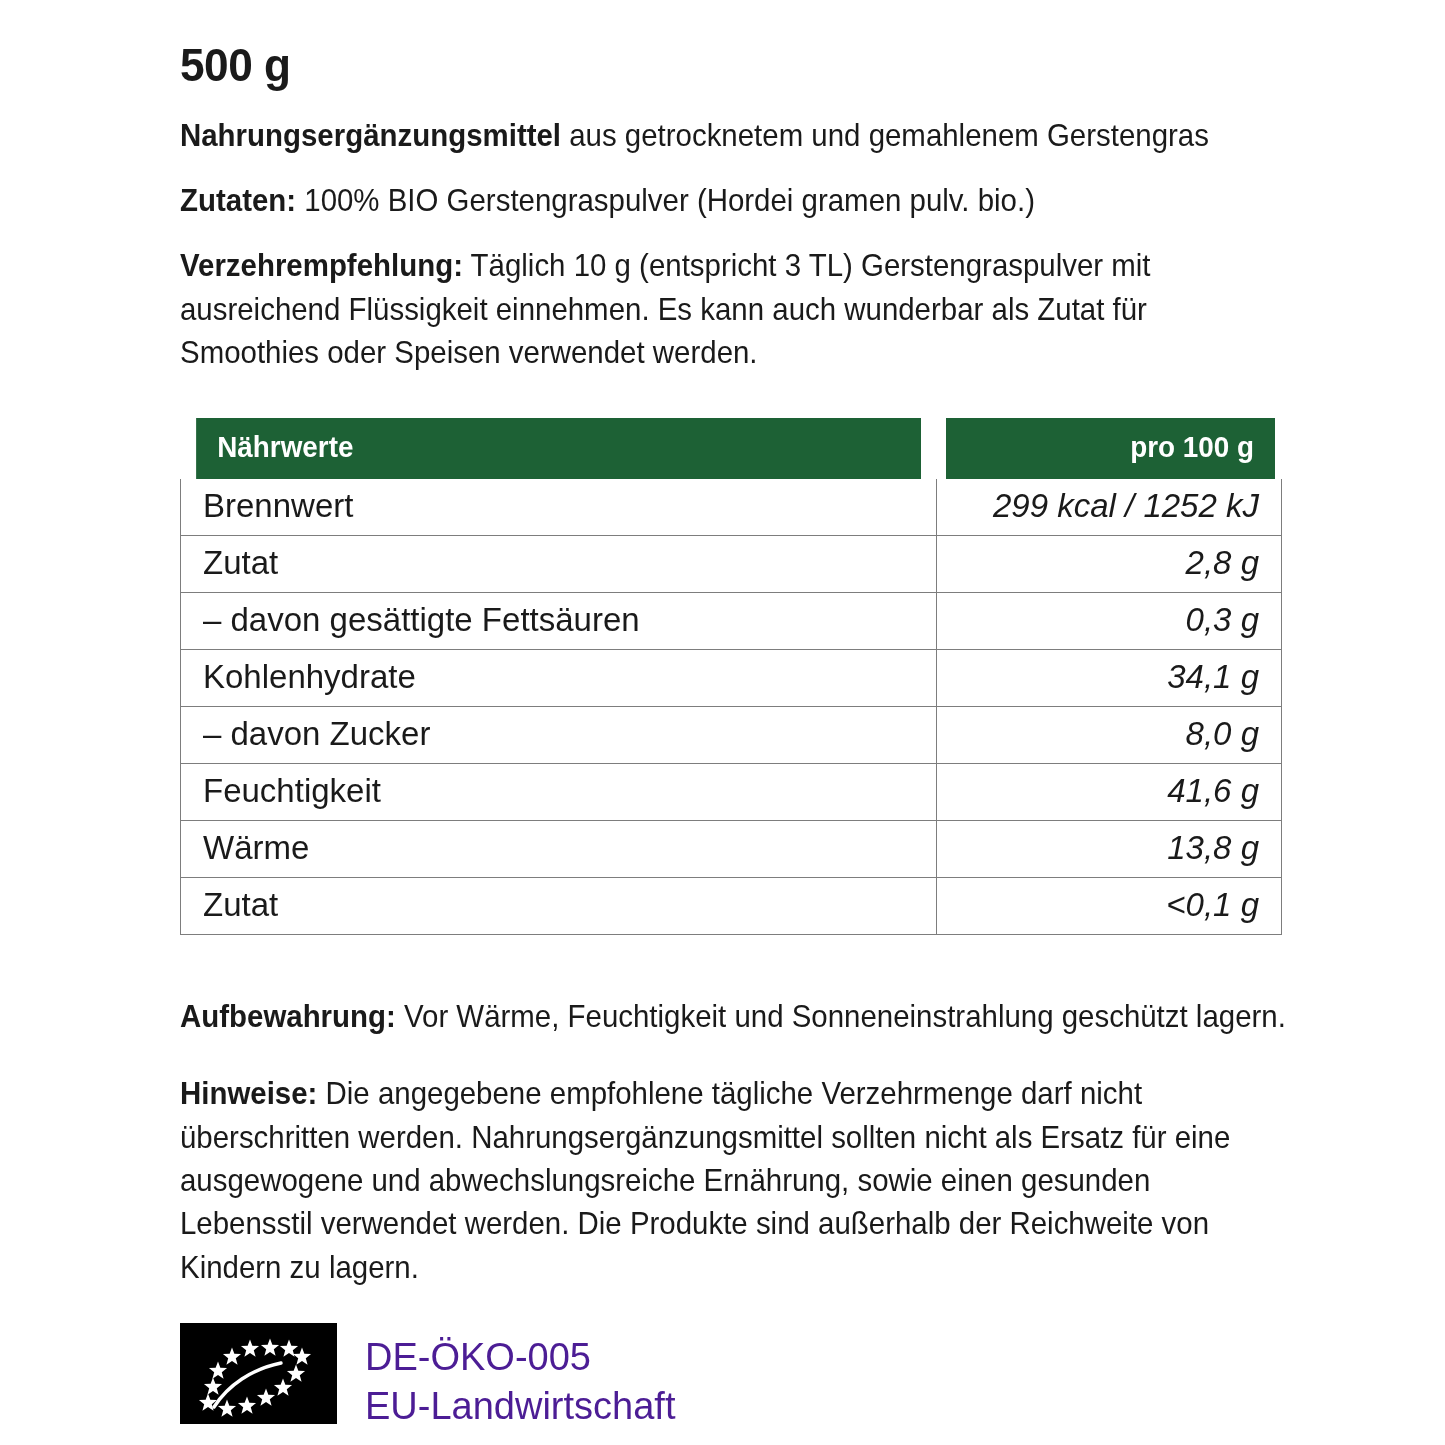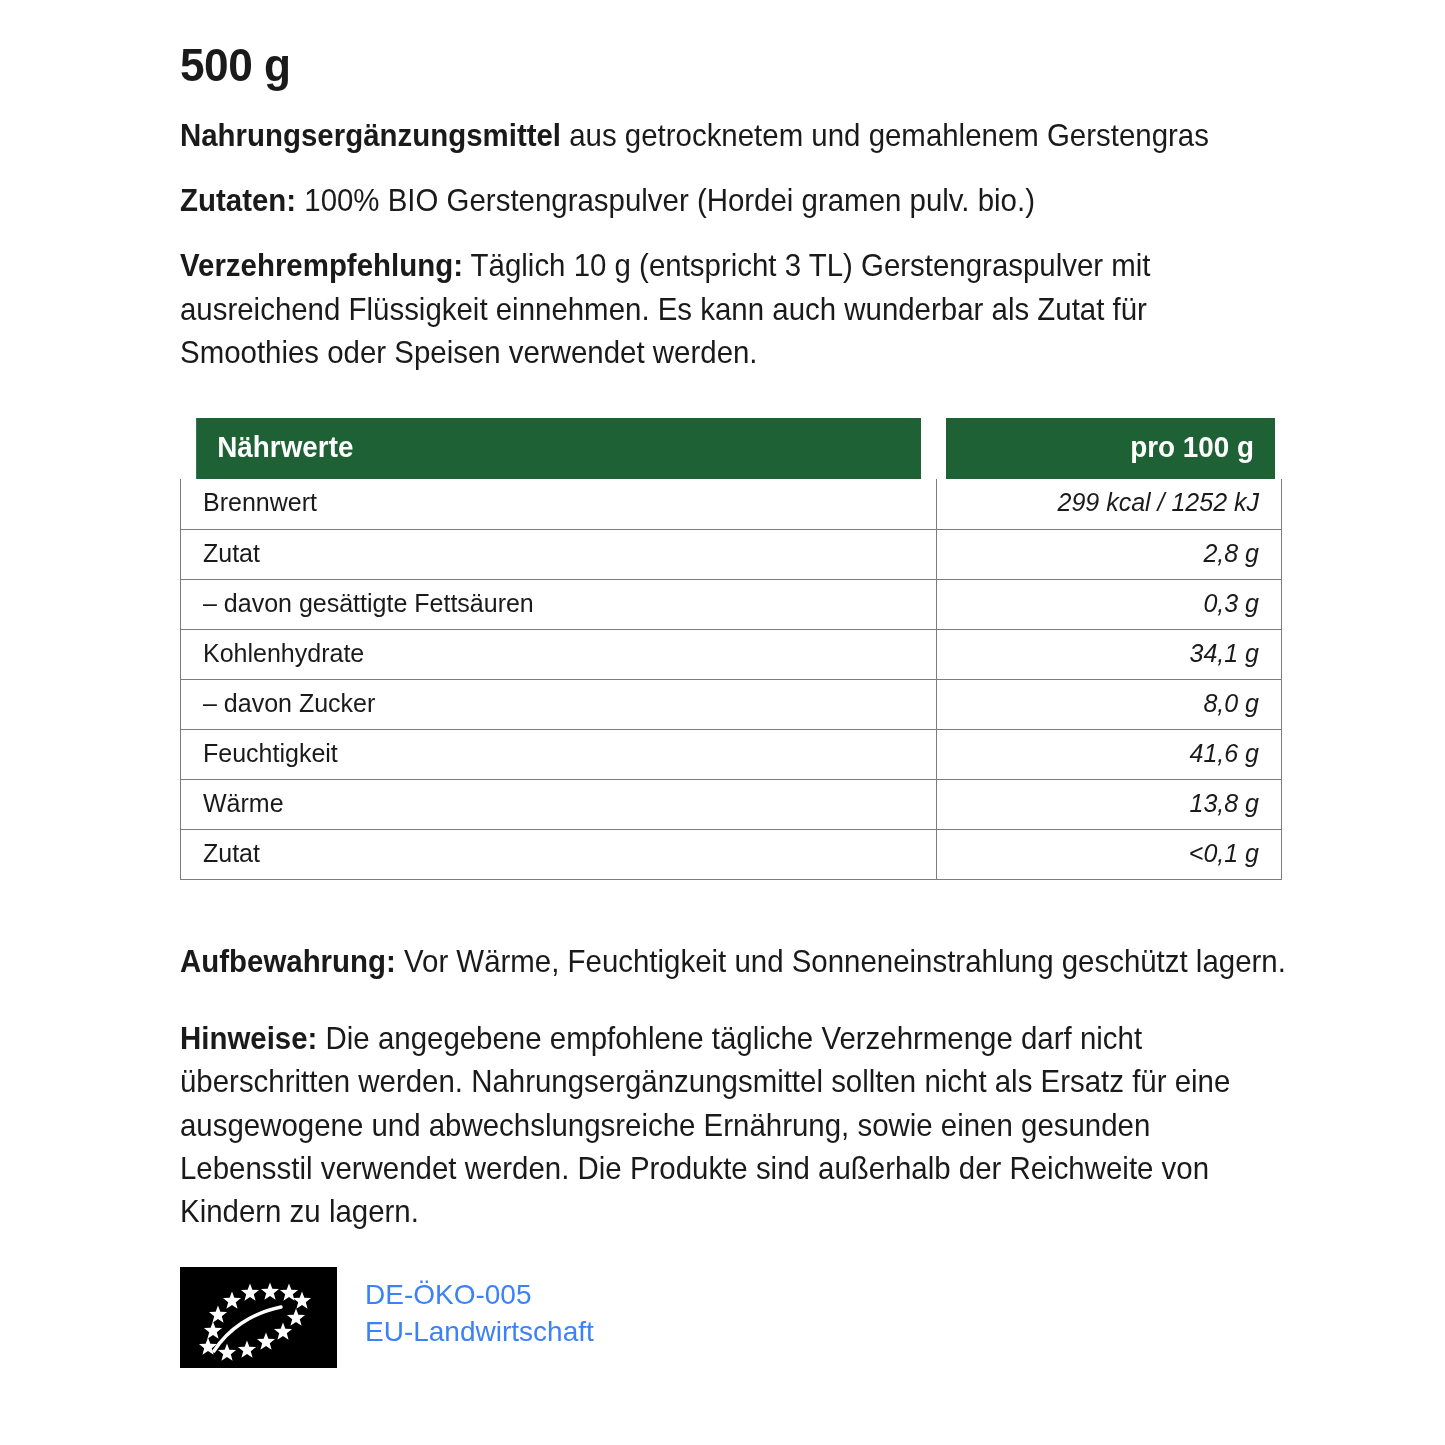--- a/index.html
+++ b/index.html
@@ -77,21 +77,21 @@
   }
   table.nutrition thead th.th-name {
     text-align: left;
     border-right: 3px solid #ffffff;
   }
   table.nutrition thead th.th-value {
     text-align: right;
     width: 345px;
   }
   table.nutrition tbody td {
-    font-size: 25px;
+    font-size: 33px;
     padding: 8px 22px 10px 22px;
     height: 50px;
     border: 1px solid #7d7d7d;
     background: #ffffff;
     transform-origin: left center;
   }
   table.nutrition tbody td.td-name {
     text-align: left;
     border-left: 1px solid #7d7d7d;
   }
@@ -116,24 +116,24 @@
     gap: 28px;
   }
   .eu-organic-logo {
     width: 157px;
     height: 101px;
     background: #8cbf4a;
     flex: 0 0 auto;
     display: block;
   }
   .organic-text {
-    font-size: 28px;
+    font-size: 38px;
     line-height: 1.30;
     padding-top: 10px;
-    color: #3b82f6;
+    color: #4c1d95;
   }
   .organic-text div { white-space: nowrap; }
 </style>
 </head>
 <body>
 
 <div class="label-sheet">
 
   <h1 class="weight-heading">500 g</h1>
 

